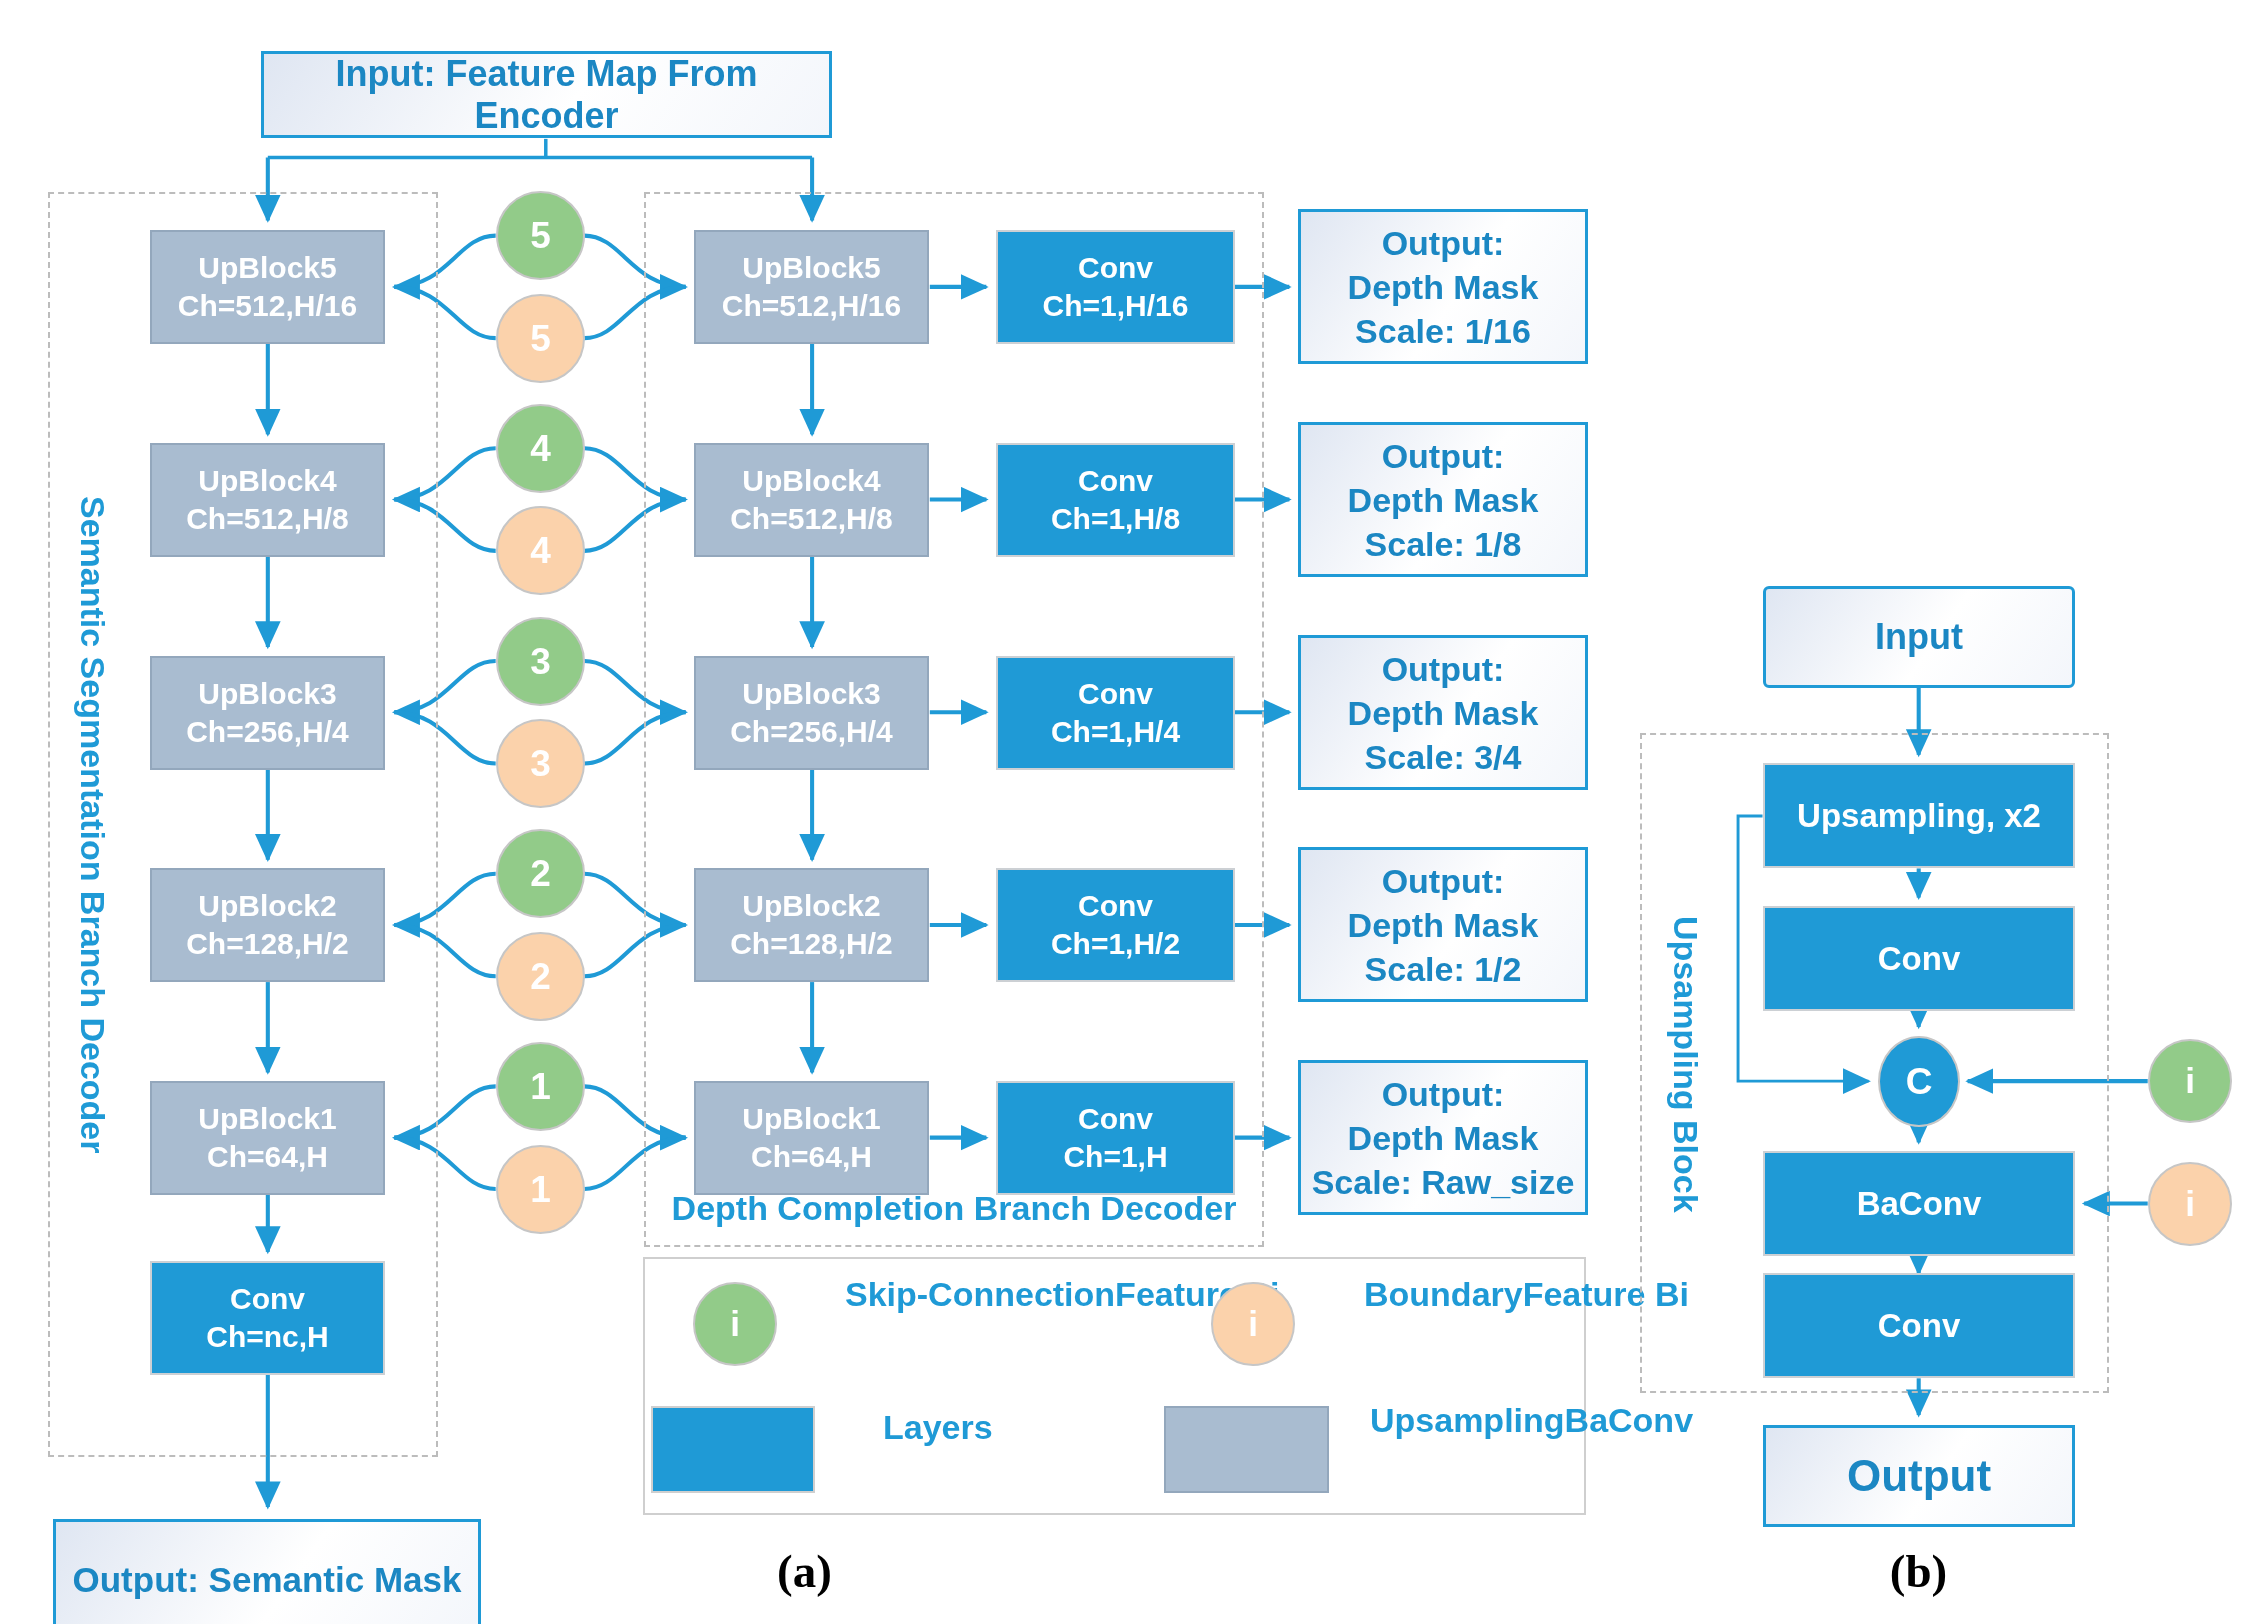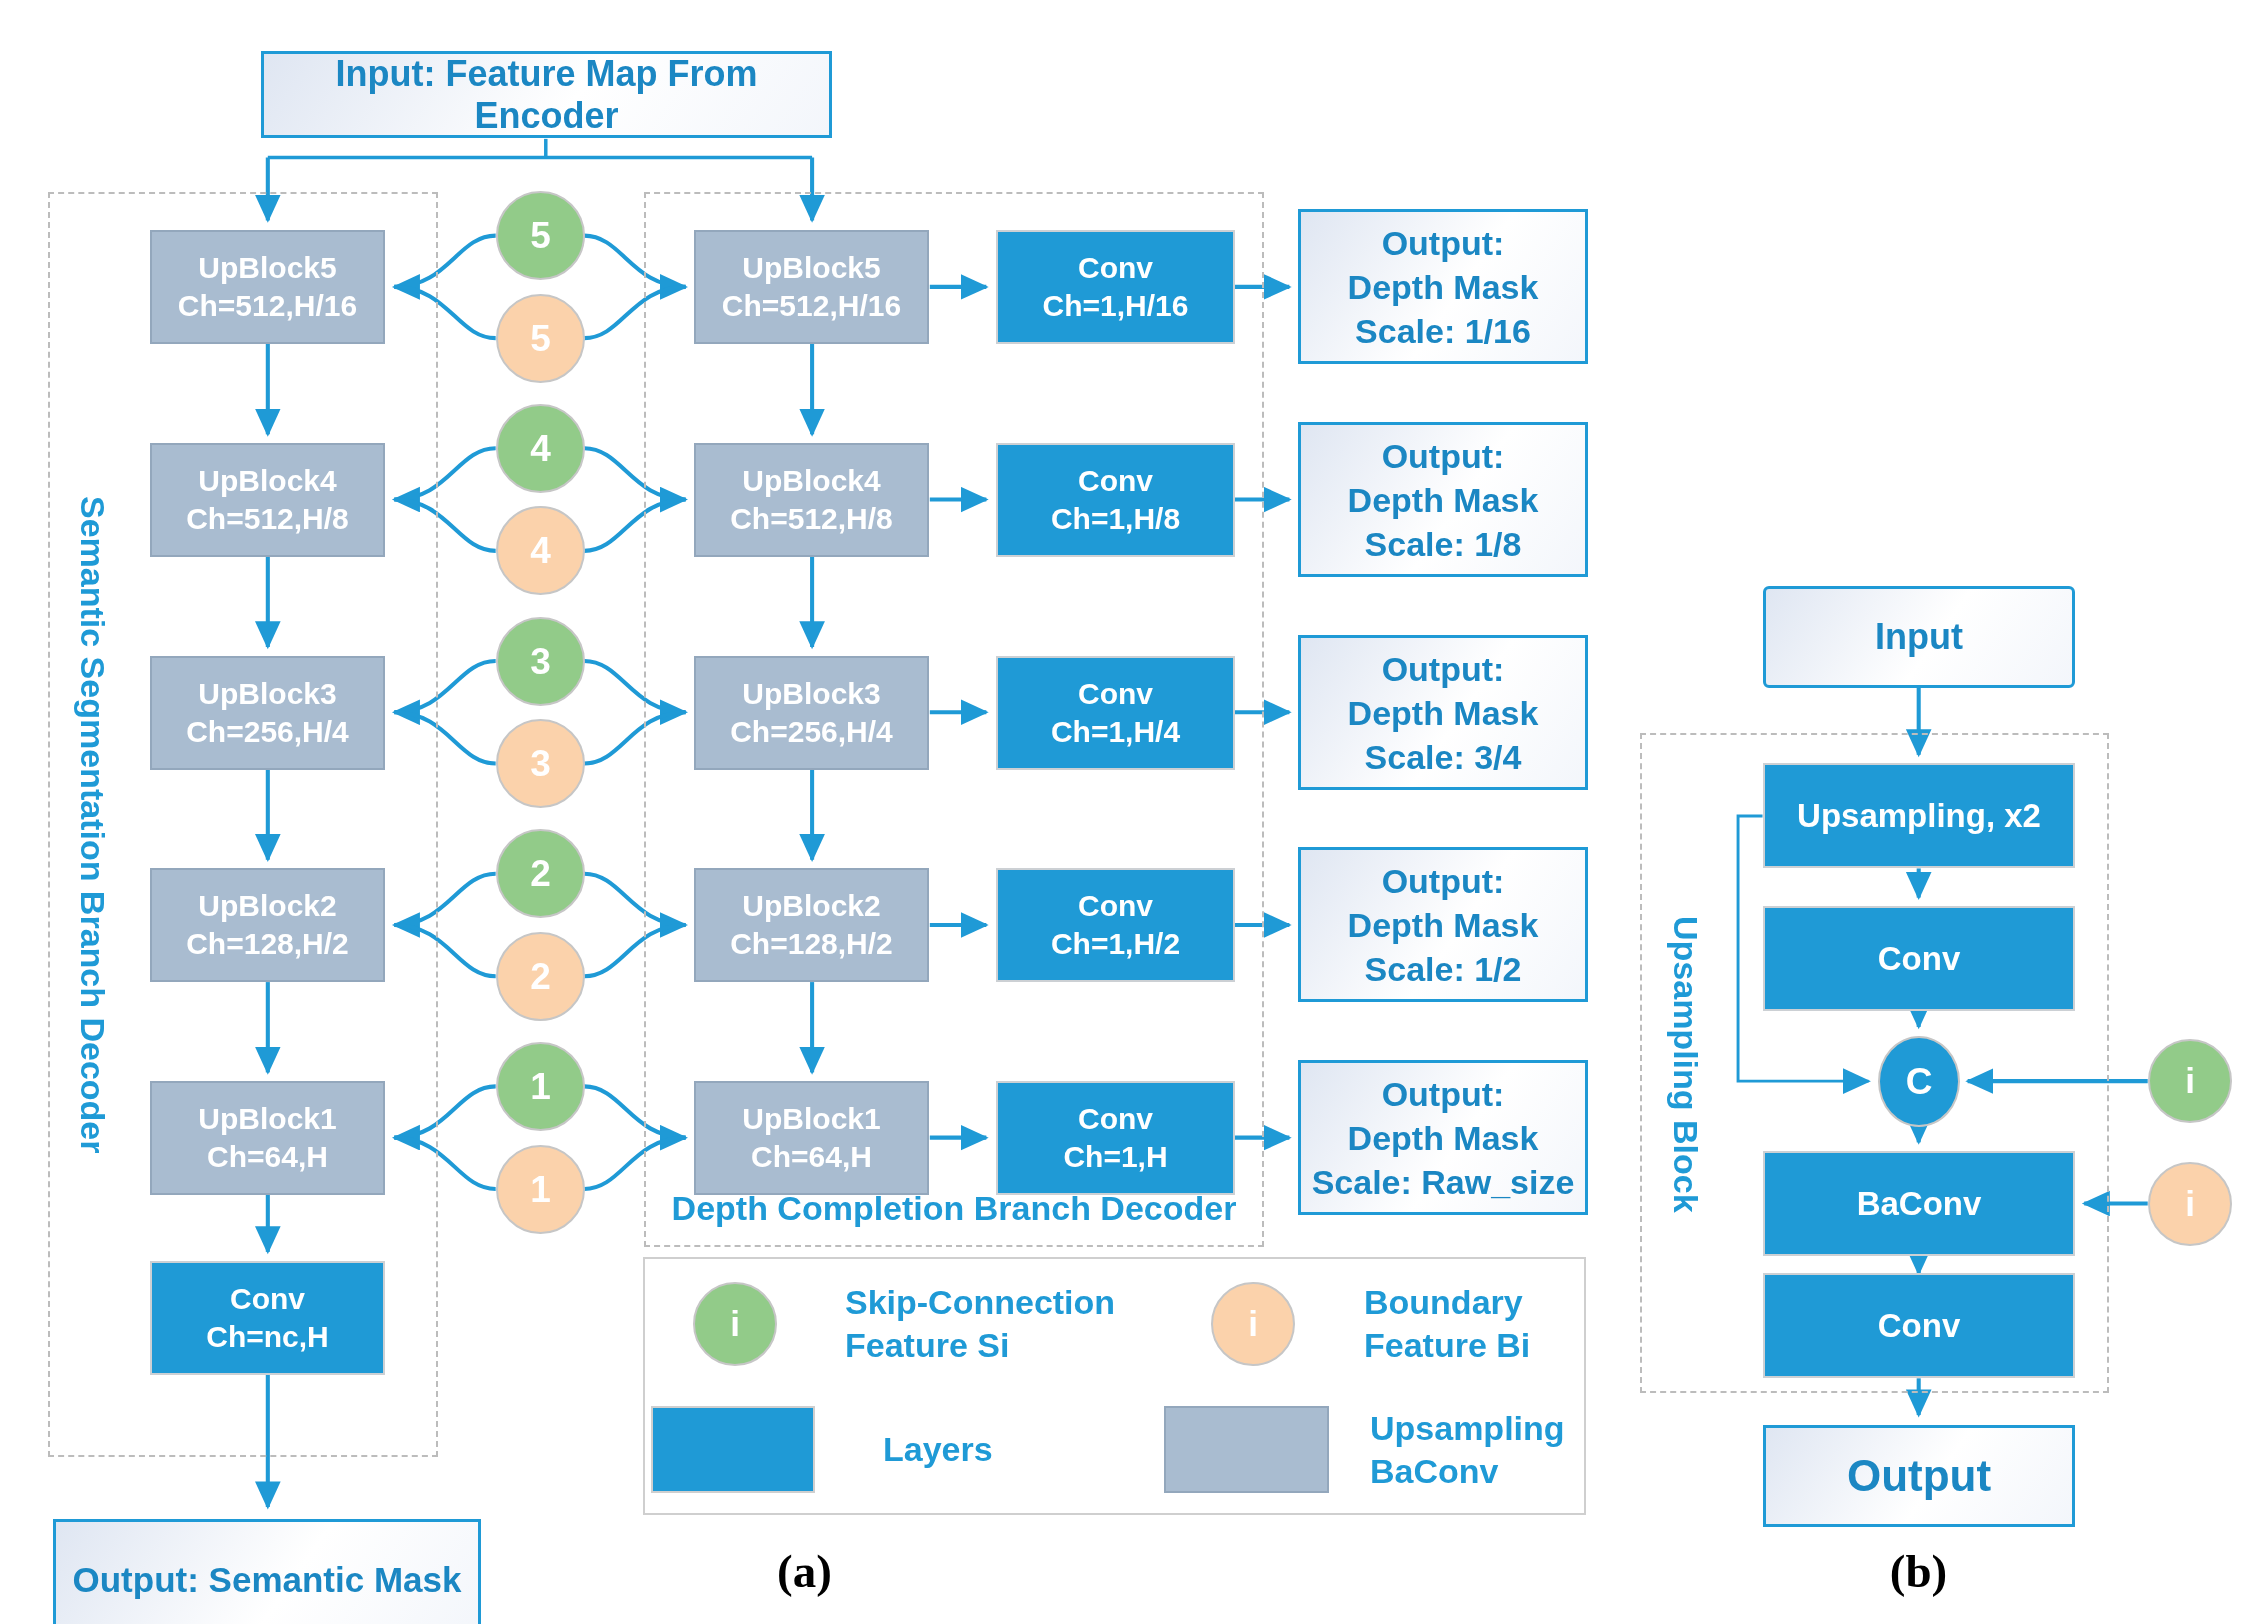--- a/index.html
+++ b/index.html
@@ -21,21 +21,21 @@
   .green{background:#92cb89;}
   .orange{background:#fbd2ab;}
   .num{font-size:37px;}
   .isym{font-size:35px;}
   .vlabel{position:absolute;writing-mode:vertical-rl;text-orientation:mixed;
           color:#1f9ad6;font-weight:bold;font-size:34px;
           display:flex;align-items:center;justify-content:center;text-align:center;}
   .branch-title{position:absolute;color:#1f9ad6;font-weight:bold;font-size:34px;
                 text-align:center;}
   .legend-text{position:absolute;color:#1f9ad6;font-weight:bold;font-size:34px;
-               line-height:43px;display:flex;flex-direction:column;justify-content:center;}
+               line-height:43px;display:flex;flex-direction:row;justify-content:center;}
   .caption{position:absolute;color:#000000;font-weight:bold;font-size:47px;
            font-family:"Liberation Serif",serif;text-align:center;}
   svg.wires{position:absolute;left:0;top:0;pointer-events:none;}
 </style>
 </head>
 <body>
 
 <div class="canvas">
 
   <svg class="wires" width="2261" height="1625" viewBox="0 0 3880 2788">

